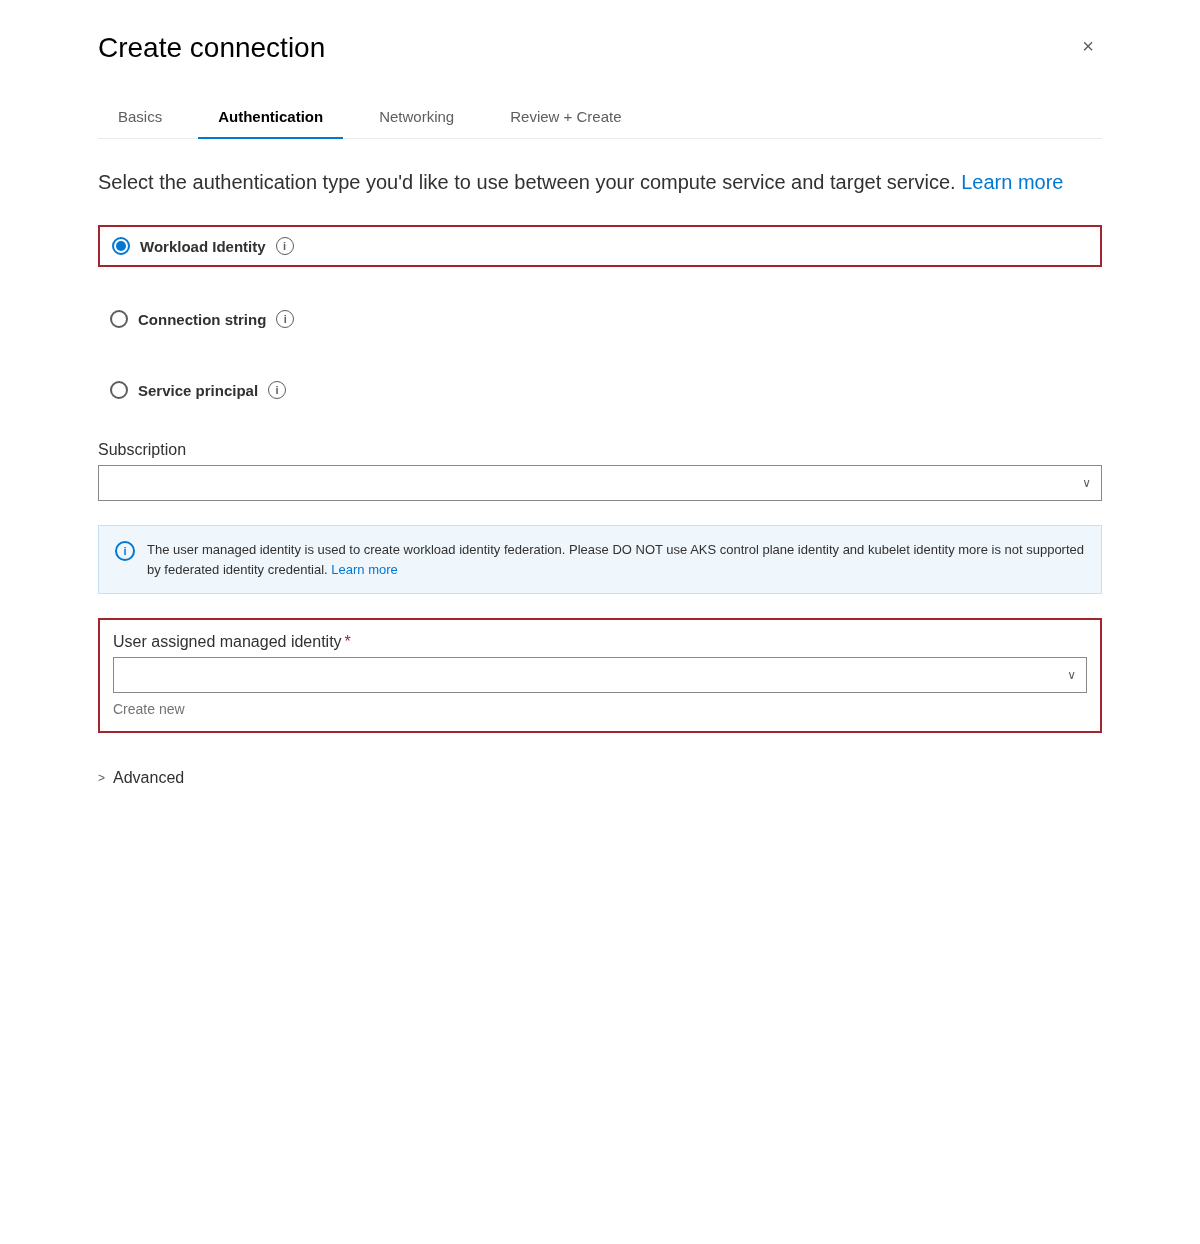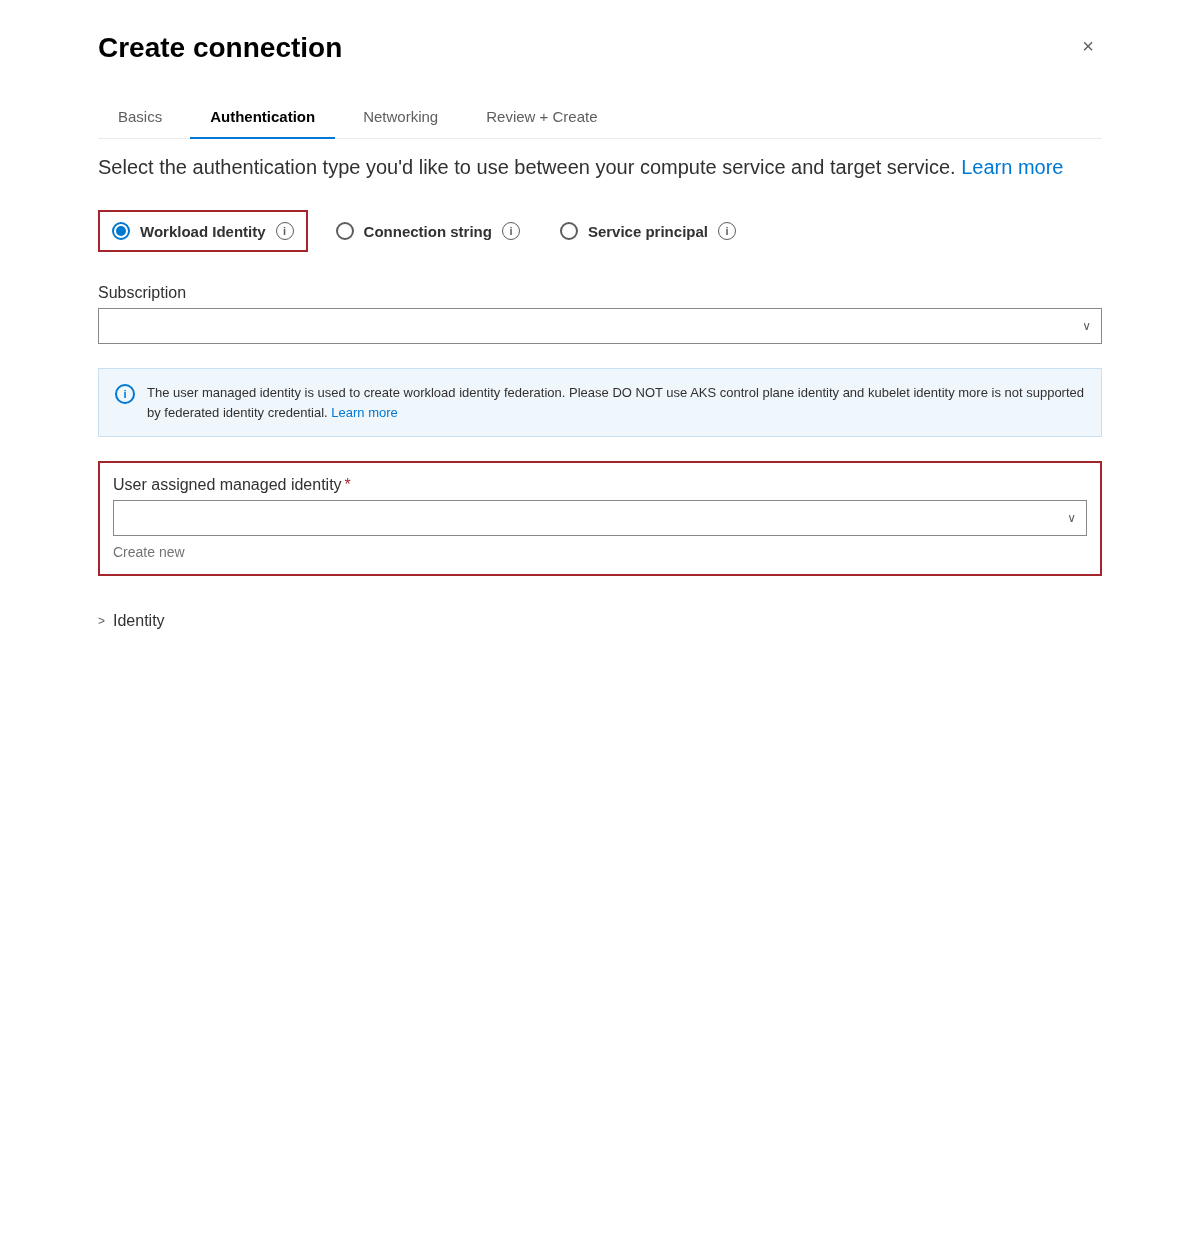--- a/index.html
+++ b/index.html
@@ -26,40 +26,40 @@
 
     .panel-header {
       display: flex;
       justify-content: space-between;
       align-items: flex-start;
       margin-bottom: 32px;
     }
 
     .panel-title {
       font-size: 28px;
-      font-weight: 700;
+      font-weight: 400;
       color: #000000;
     }
 
     .close-btn {
       background: none;
       border: none;
       cursor: pointer;
       font-size: 20px;
       color: #605e5c;
       padding: 4px 8px;
       line-height: 1;
     }
 
     
     .tabs {
       display: flex;
       border-bottom: 1px solid #edebe9;
-      margin-bottom: 13px;
-      gap: 8px;
+      margin-bottom: 28px;
+      gap: 16px;
     }
 
     .tab {
       padding: 12px 20px;
       font-size: 15px;
       color: #605e5c;
       cursor: pointer;
       background: none;
       border: none;
       border-bottom: 2px solid transparent;
@@ -82,22 +82,22 @@
     }
 
     .description a {
       color: #0078d4;
       text-decoration: none;
     }
 
     
     .radio-group {
       display: flex;
-      flex-direction: row;
-      gap: 16px;
+      flex-direction: column;
+      gap: 33px;
       margin-bottom: 32px;
     }
 
     .radio-option {
       display: flex;
       align-items: center;
       gap: 10px;
       cursor: pointer;
       padding: 10px 12px;
     }
@@ -335,16 +335,16 @@
     <div class="dropdown">
       <span></span>
       <span class="dropdown-chevron">∨</span>
     </div>
     <a href="#" class="create-new-link">Create new</a>
   </div>
 
   <div class="advanced-section">
     <button class="advanced-toggle">
       <span class="chevron-right">&gt;</span>
-      <span class="advanced-label">Identity</span>
+      <span class="advanced-label">Advanced</span>
     </button>
   </div>
 </div>
 
 </body></html>

